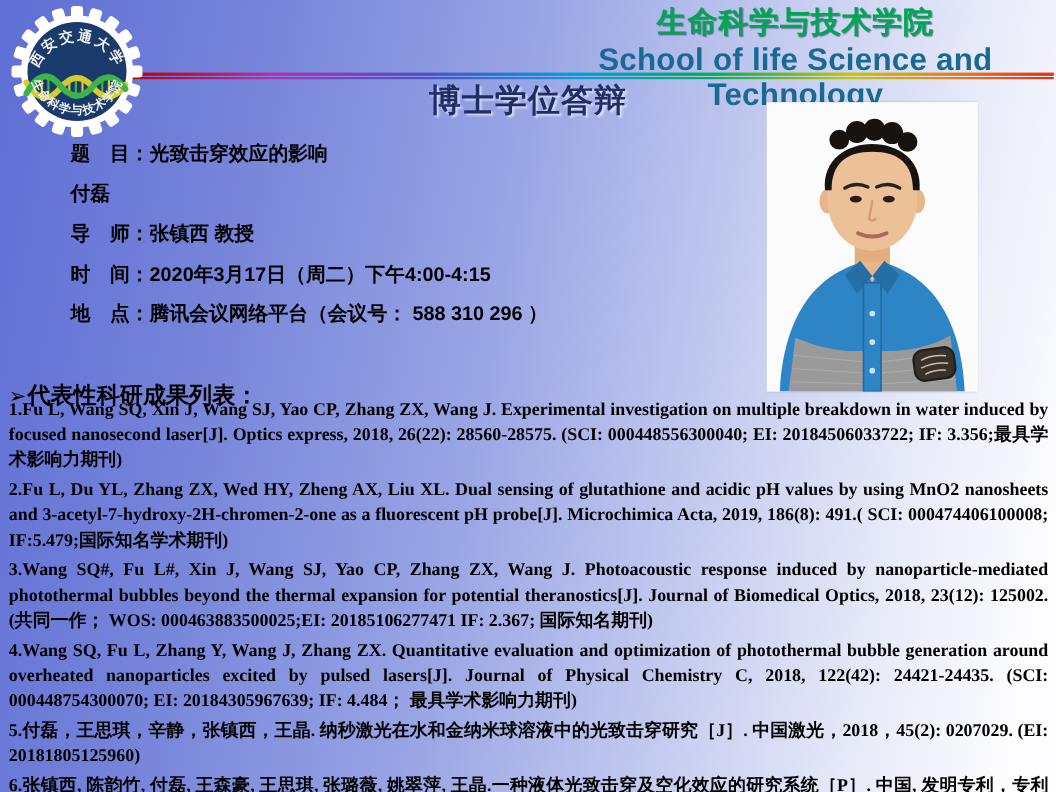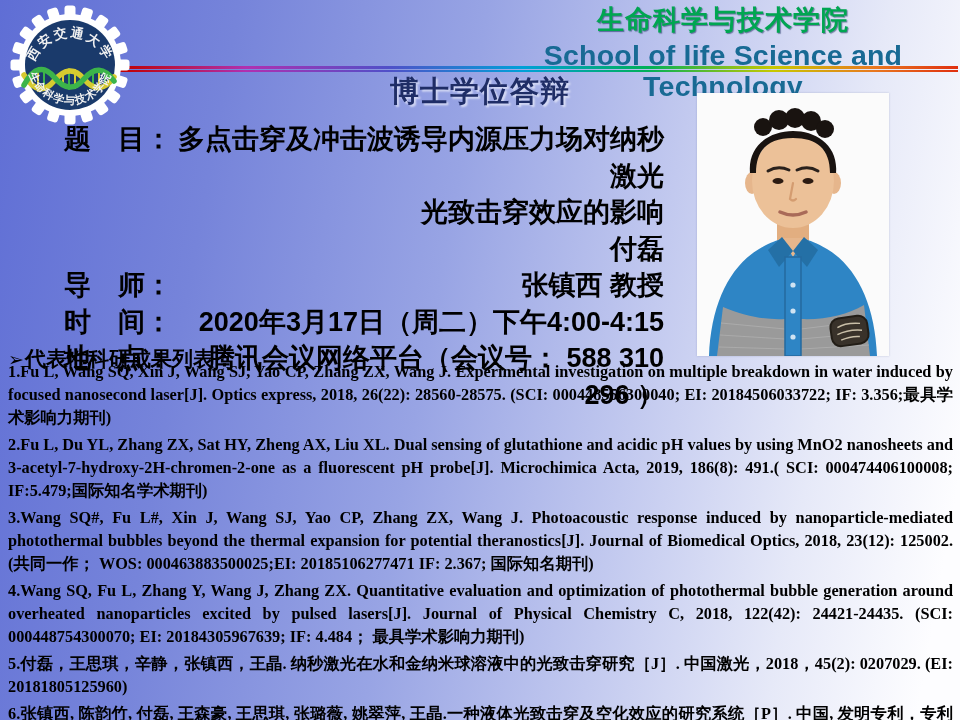--- a/index.html
+++ b/index.html
@@ -17,21 +17,21 @@
   .logo{position:absolute;left:10px;top:5px;width:120px;height:120px;z-index:2;}
   
   .header-right{position:absolute;left:488px;top:6px;width:470px;text-align:center;line-height:1.1;}
   .school-cn{font-size:27px;font-weight:bold;color:#00A651;text-shadow:1px 1px 1px rgba(20,40,90,.55);letter-spacing:1px;}
   .school-en{font-size:28.5px;font-weight:bold;color:#186A94;letter-spacing:0.2px;margin-top:4px;}
   
   .title{position:absolute;left:200px;top:72px;width:560px;text-align:center;
     font-size:29px;font-weight:bold;color:#1F2D66;letter-spacing:1px;
     text-shadow:2px 2px 2px rgba(255,255,255,.6);}
   
-  .info{position:absolute;left:64px;top:121px;width:600px;color:#000;font-weight:bold;font-size:27px;line-height:36.5px;text-align:right;}
+  .info{position:absolute;left:64px;top:121px;width:600px;color:#000;font-weight:bold;font-size:18px;line-height:36.5px;}
   .info-row{display:flex;align-items:flex-start;}
   .info-label{white-space:pre;flex:0 0 auto;}
   .info-value{flex:1 1 auto;}
   .info-value div:empty{display:none;}
   
   .pub-heading{position:absolute;left:8px;top:345px;font-size:21px;font-weight:bold;color:#000;}
   .pub-heading .bullet{font-size:19px;margin-right:1px;}
   .pubs{position:absolute;left:8px;top:356px;width:945px;
     font-family:"Liberation Serif","DejaVu Serif",serif;font-weight:bold;color:#000;
     font-size:16.3px;line-height:23px;text-align:justify;}
@@ -111,21 +111,20 @@
     <div class="school-cn">生命科学与技术学院</div>
     <div class="school-en">School of life Science and Technology</div>
   </div>
 
   <div class="title">博士学位答辩</div>
 
   <div class="info">
     <div class="info-row">
       <span class="info-label">题　目：</span>
       <div class="info-value">
-        <div>多点击穿及冲击波诱导内源压力场对纳秒激光</div>
         <div>光致击穿效应的影响</div>
       </div>
     </div>
     <div class="info-row">
       <div class="info-value">付磊</div>
     </div>
     <div class="info-row">
       <span class="info-label">导　师：</span>
       <div class="info-value">张镇西 教授</div>
     </div>
@@ -137,21 +136,21 @@
       <span class="info-label">地　点：</span>
       <div class="info-value">腾讯会议网络平台（会议号： 588 310 296 ）</div>
     </div>
   </div>
 
   <div class="pub-heading">
     <span class="bullet">➢</span><span>代表性科研成果列表：</span>
   </div>
   <div class="pubs">
     <p>1.Fu L, Wang SQ, Xin J, Wang SJ, Yao CP, Zhang ZX, Wang J. Experimental investigation on multiple breakdown in water induced by focused nanosecond laser[J]. Optics express, 2018, 26(22): 28560-28575. (SCI: 000448556300040; EI: 20184506033722; IF: 3.356;最具学术影响力期刊)</p>
-    <p>2.Fu L, Du YL, Zhang ZX, Sat HY, Zheng AX, Liu XL. Dual sensing of glutathione and acidic pH values by using MnO2 nanosheets and 3-acetyl-7-hydroxy-2H-chromen-2-one as a fluorescent pH probe[J]. Microchimica Acta, 2019, 186(8): 491.( SCI: 000474406100008; IF:5.479;国际知名学术期刊)</p>
+    <p>2.Fu L, Du YL, Zhang ZX, Wed HY, Zheng AX, Liu XL. Dual sensing of glutathione and acidic pH values by using MnO2 nanosheets and 3-acetyl-7-hydroxy-2H-chromen-2-one as a fluorescent pH probe[J]. Microchimica Acta, 2019, 186(8): 491.( SCI: 000474406100008; IF:5.479;国际知名学术期刊)</p>
     <p>3.Wang SQ#, Fu L#, Xin J, Wang SJ, Yao CP, Zhang ZX, Wang J. Photoacoustic response induced by nanoparticle-mediated photothermal bubbles beyond the thermal expansion for potential theranostics[J]. Journal of Biomedical Optics, 2018, 23(12): 125002. (共同一作； WOS: 000463883500025;EI: 20185106277471 IF: 2.367; 国际知名期刊)</p>
     <p>4.Wang SQ, Fu L, Zhang Y, Wang J, Zhang ZX. Quantitative evaluation and optimization of photothermal bubble generation around overheated nanoparticles excited by pulsed lasers[J]. Journal of Physical Chemistry C, 2018, 122(42): 24421-24435. (SCI: 000448754300070; EI: 20184305967639; IF: 4.484； 最具学术影响力期刊)</p>
     <p>5.付磊，王思琪，辛静，张镇西，王晶. 纳秒激光在水和金纳米球溶液中的光致击穿研究［J］. 中国激光，2018，45(2): 0207029. (EI: 20181805125960)</p>
     <p>6.张镇西, 陈韵竹, 付磊, 王森豪, 王思琪, 张璐薇, 姚翠萍, 王晶.一种液体光致击穿及空化效应的研究系统［P］. 中国, 发明专利，专利号：CN201710358281.1.</p>
   </div>
 
   <div class="photo">
     <svg width="192" height="263" viewBox="0 0 192 263">
       <rect x="0" y="0" width="192" height="263" fill="#FBFBFB"></rect>
 

